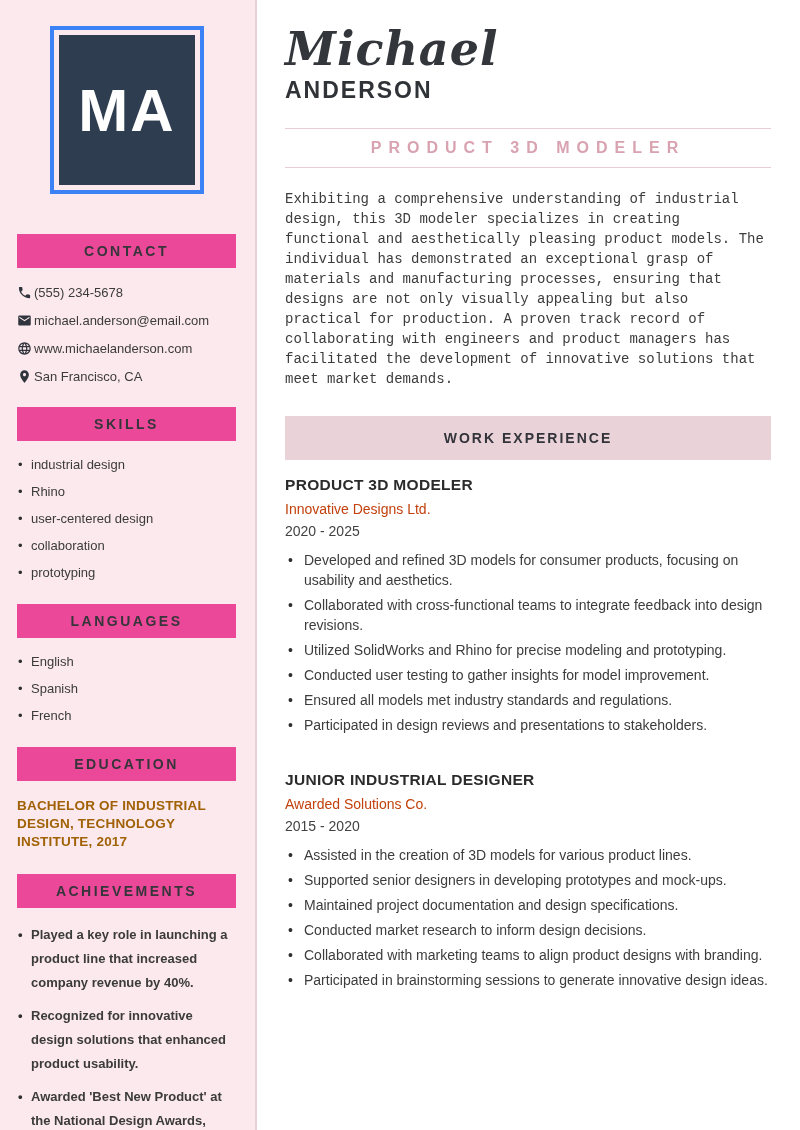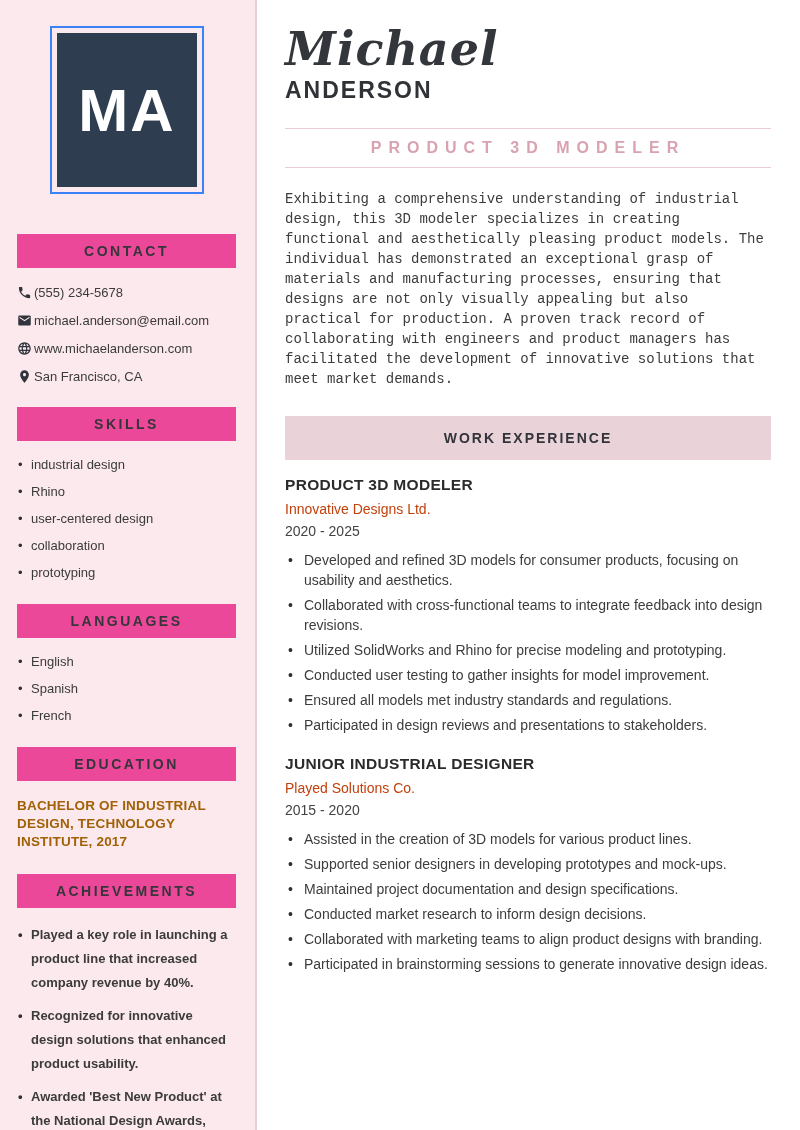--- a/index.html
+++ b/index.html
@@ -22,21 +22,21 @@
     width: 257px;
     flex-shrink: 0;
     background: #fce9ed;
     border-right: 2px solid #e7d0d5;
     padding: 0 19px 30px 17px;
   }
   .avatar-frame {
     width: 154px;
     height: 168px;
     margin: 26px 0 0 33px;
-    border: 2px solid #3b82f6;
+    border: 4px solid #3b82f6;
     padding: 5px;
     background: #fce9ed;
   }
   .avatar-box {
     width: 100%;
     height: 100%;
     background: #2e3e50;
     display: flex;
     align-items: center;
     justify-content: center;
@@ -146,21 +146,21 @@
     background: #e9d3d9;
     display: flex;
     align-items: center;
     justify-content: center;
     font-size: 14px;
     font-weight: bold;
     letter-spacing: 2px;
     color: #33333a;
   }
   .job { margin-top: 16px; }
-  .job + .job { margin-top: 20px; }
+  .job + .job { margin-top: 36px; }
   .job-role {
     font-size: 15.5px;
     font-weight: bold;
     color: #2b2b2b;
     letter-spacing: 0.3px;
   }
   .job-company { margin-top: 7px; font-size: 14px; color: #c2410c; }
   .job-dates { margin-top: 6px; font-size: 14px; color: #424242; }
   ul.job-bullets { list-style: none; margin-top: 11px; }
   ul.job-bullets li {
@@ -287,21 +287,21 @@
           <li>Collaborated with cross-functional teams to integrate feedback into design revisions.</li>
           <li>Utilized SolidWorks and Rhino for precise modeling and prototyping.</li>
           <li>Conducted user testing to gather insights for model improvement.</li>
           <li>Ensured all models met industry standards and regulations.</li>
           <li>Participated in design reviews and presentations to stakeholders.</li>
         </ul>
     </section>
 
     <section class="job">
       <div class="job-role">JUNIOR INDUSTRIAL DESIGNER</div>
-      <div class="job-company">Played Solutions Co.</div>
+      <div class="job-company">Awarded Solutions Co.</div>
       <div class="job-dates">2015 - 2020</div>
       <ul class="job-bullets">
 
       <li>Assisted in the creation of 3D models for various product lines.</li>
           <li>Supported senior designers in developing prototypes and mock-ups.</li>
           <li>Maintained project documentation and design specifications.</li>
           <li>Conducted market research to inform design decisions.</li>
           <li>Collaborated with marketing teams to align product designs with branding.</li>
           <li>Participated in brainstorming sessions to generate innovative design ideas.</li>
         </ul>

